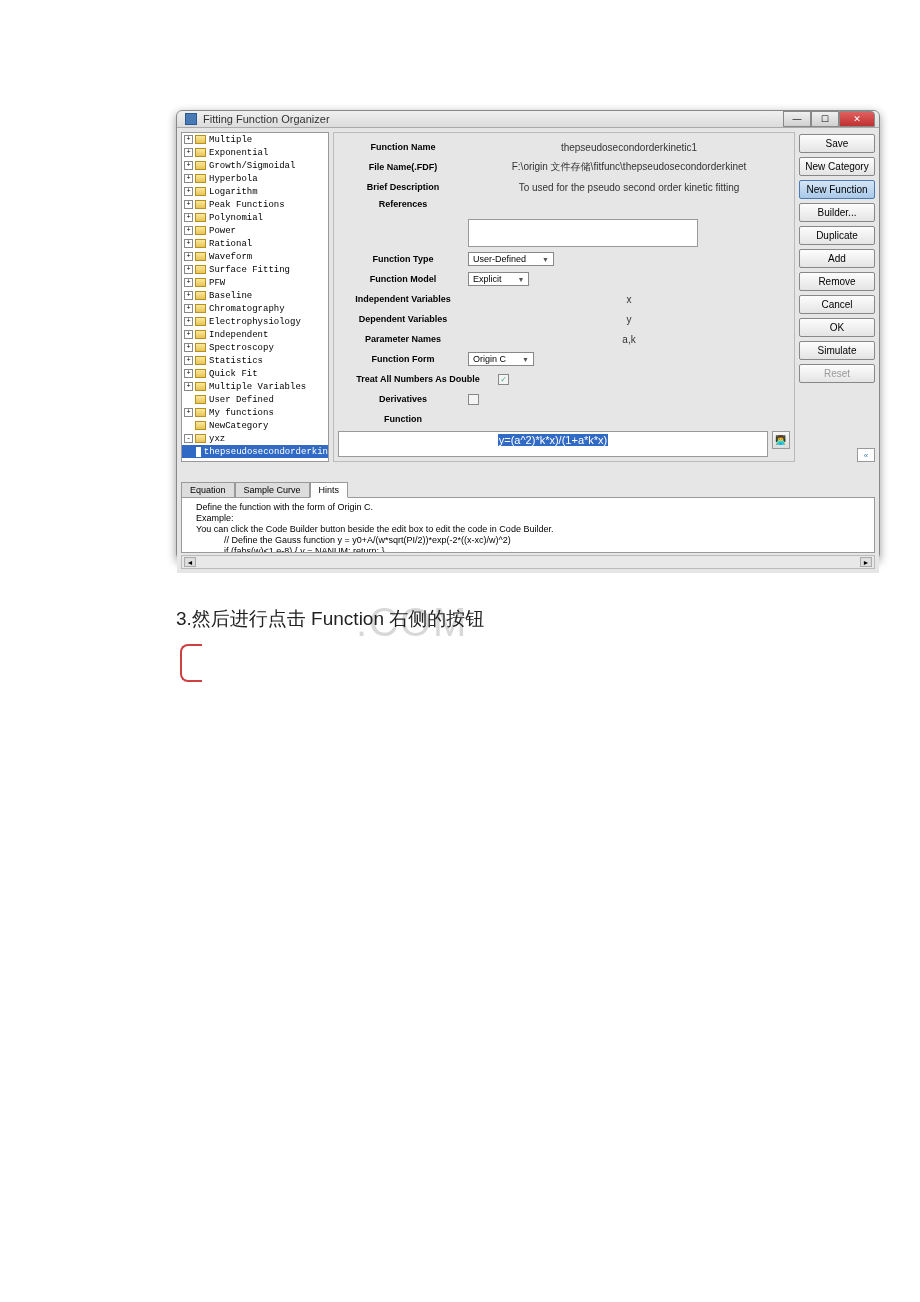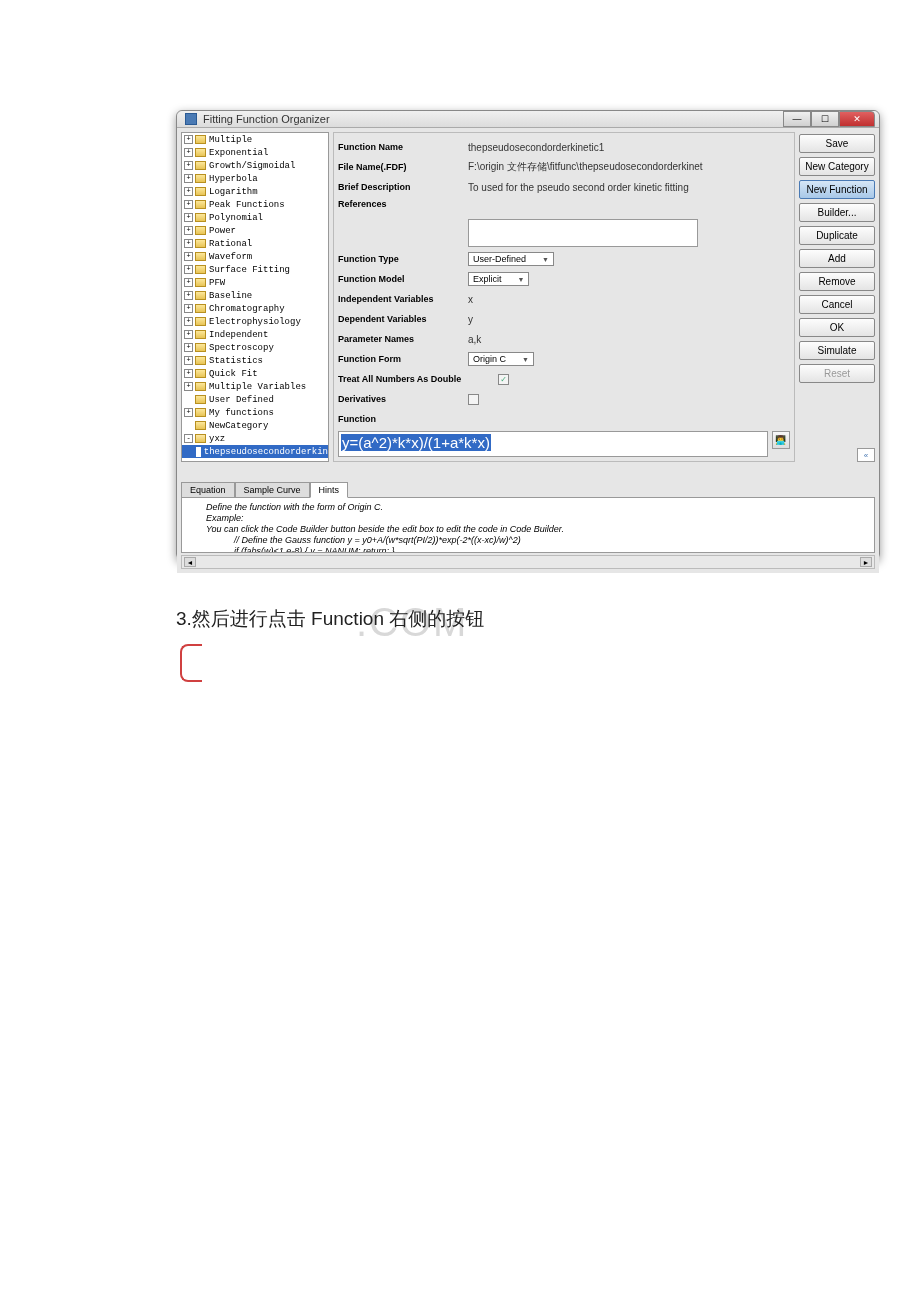--- a/index.html
+++ b/index.html
@@ -48,46 +48,46 @@
     .tree-item.l2 { padding-left: 14px; }
     .tree-item.sel { background: #316ac5; color: #fff; }
     .expander { width: 9px; height: 9px; border: 1px solid #888; display:inline-flex;align-items:center;justify-content:center;font-size:7px;line-height:1;background:#fff;color:#000;margin-right:2px; }
     .folder-icon { display:inline-block;width:11px;height:9px;background:linear-gradient(#fce79a,#e8c456);border:1px solid #b89020;margin-right:3px; }
     .folder-icon.open { background:linear-gradient(#fde9a8,#e8c456); }
     .file-icon { display:inline-block;width:9px;height:10px;background:#fff;border:1px solid #4a7ab4;margin-right:3px; }
     .file-icon.sel { border-color:#fff; }
     
     .form-panel {
       flex: 1; background: #e6e6e6; border: 1px solid #bbb; padding: 6px 4px 4px 4px;
-      font-size: 9px; overflow-y: auto; position: relative;
+      font-size: 9px; overflow-y: auto; position: relative; text-align: center;
     }
     .form-row { display: flex; align-items: center; margin-bottom: 4px; min-height: 16px; }
     .form-label { width: 130px; font-weight: bold; font-size: 9px; color: #000; }
     .form-value { flex: 1; font-size: 10px; color: #333; }
     .refs-box { width: 230px; height: 28px; background:#fff; border:1px solid #999; margin-left:0; }
     .refs-row { align-items: flex-start; }
     .sel-box { background:#fff;border:1px solid #888;padding:1px 4px;font-size:9px;display:inline-flex;align-items:center;gap:16px; }
     .sel-box::after { content:"▼"; font-size:7px; color:#555; }
     .chk { width:11px;height:11px;border:1px solid #888;background:#f4f4f4;display:inline-flex;align-items:center;justify-content:center;font-size:8px;color:#4a7; }
     .func-edit-row { display:flex; gap:4px; align-items:flex-start; }
-    .func-edit { flex:1;height:26px;background:#fff;border:1px solid #999;padding:2px;font-size:15px; }
+    .func-edit { flex:1;height:26px;background:#fff;border:1px solid #999;padding:2px;font-size:11px; }
     .func-edit .hilite { background:#316ac5;color:#fff;padding:0 1px; }
     .code-btn { width:18px;height:18px;border:1px solid #999;background:linear-gradient(#f8f8f8,#ddd);display:flex;align-items:center;justify-content:center;font-size:9px;color:#c04040; }
     
     .side-buttons { width: 76px; display:flex;flex-direction:column;gap:4px;padding-top:2px; }
     .sbtn { height:19px;background:linear-gradient(#fdfdfd,#e4e4e4);border:1px solid #888;border-radius:2px;font-size:10px;display:flex;align-items:center;justify-content:center;cursor:pointer; }
     .sbtn.active { background:linear-gradient(#d6e6f6,#a8c8e8);border-color:#4a7ab4; }
     .sbtn.disabled { color:#999; }
     .collapse-btn { width:18px;height:14px;border:1px solid #999;background:#fff;display:flex;align-items:center;justify-content:center;font-size:8px;color:#4a7ab4;margin-left:auto;margin-top:auto; }
     
     .tabs-area { margin-top: 4px; }
     .tab-strip { display:flex;gap:0;font-size:9px;position:relative;top:1px;margin-top:15px; }
     .tab { padding:2px 8px;border:1px solid #999;background:#ddd;cursor:pointer; }
     .tab.active { background:#fff;border-bottom-color:#fff; }
-    .tab-content { background:#fff;border:1px solid #999;padding:4px 24px;font-size:9px;height:56px;overflow:auto;font-style:italic; }
+    .tab-content { background:#fff;border:1px solid #999;padding:4px 14px;font-size:9px;height:56px;overflow:auto; }
     .tab-content p { margin-bottom:1px; }
     .indent { padding-left:28px; }
     
     .hscroll { height:14px;background:#e8e8e8;border:1px solid #bbb;margin-top:2px;display:flex;align-items:center;padding:0 2px; }
     .hscroll .arrow { width:12px;height:10px;background:#ddd;border:1px solid #aaa;font-size:7px;display:flex;align-items:center;justify-content:center; }
     .hscroll .track { flex:1; }
     
     .caption-text { font-size: 19px; color: #222; margin-top: 46px; position:relative; }
     .watermark { position:absolute;font-size:40px;color:#d8d8d8;font-weight:300;letter-spacing:2px;top:-6px;left:180px;z-index:-1; }
     

